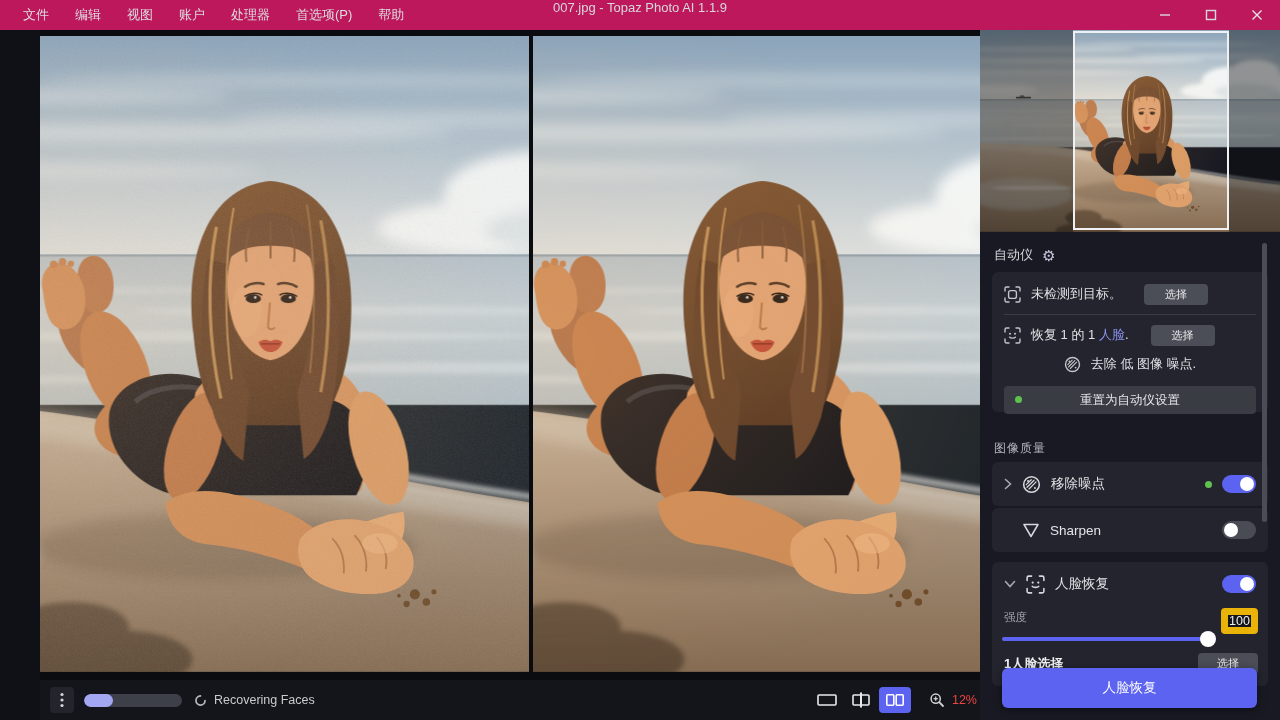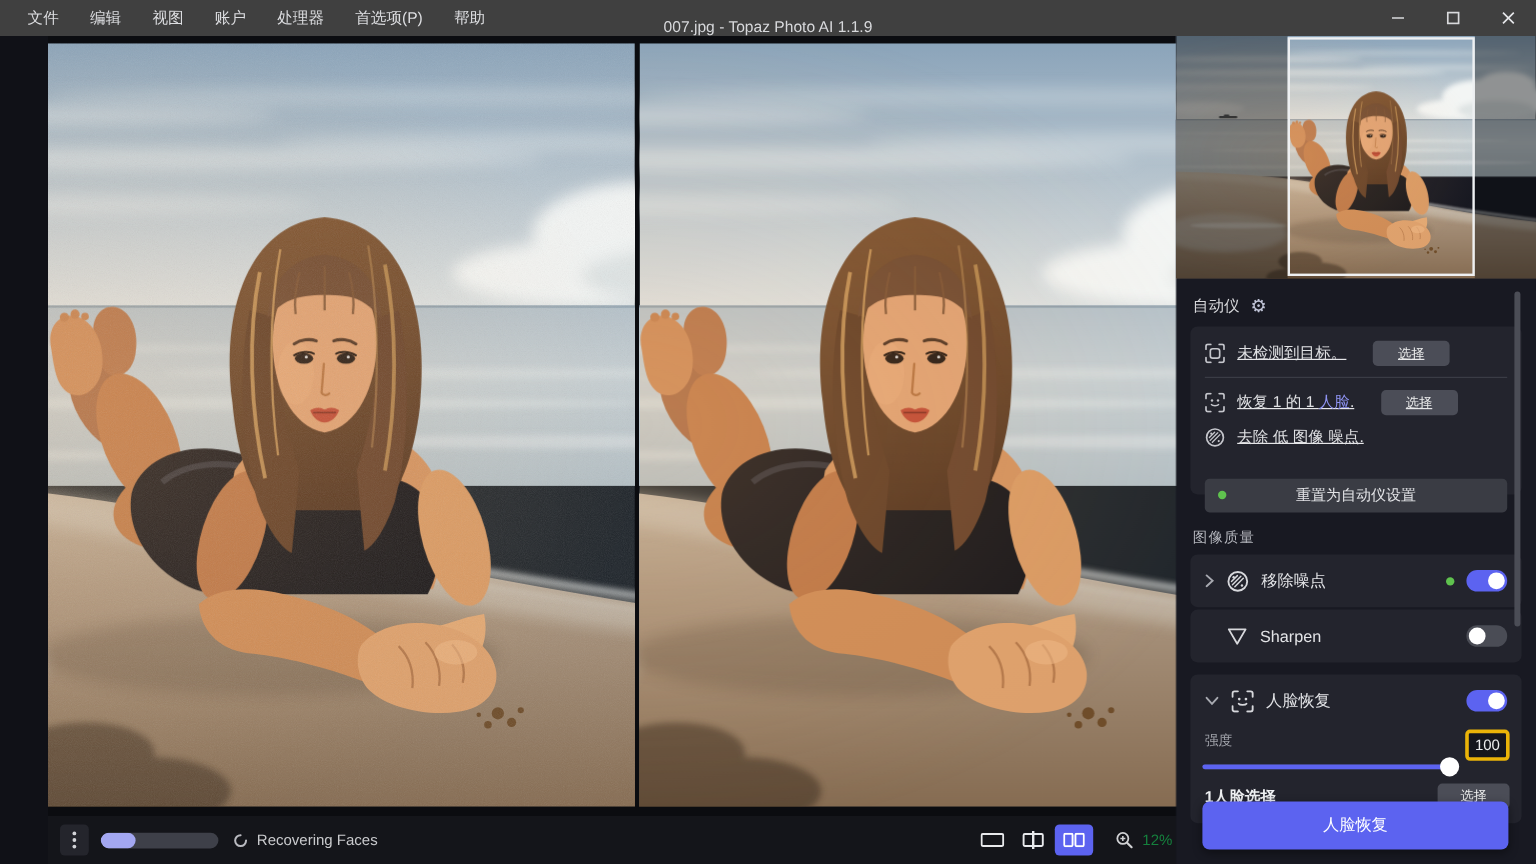--- a/index.html
+++ b/index.html
@@ -4,21 +4,21 @@
 <style>
   * { margin:0; padding:0; box-sizing:border-box; }
   html,body { background:#000; }
   #app {
     position:relative; width:1280px; height:720px; overflow:hidden;
     background:#101117; font-family:"Liberation Sans", sans-serif;
     color:#e6e7e9; -webkit-font-smoothing:antialiased;
   }
   
   .titlebar { position:absolute; top:0; left:0; width:1280px; height:30px;
-    background:#404040; display:flex; align-items:flex-end; z-index:30; }
+    background:#be185d; display:flex; align-items:flex-start; z-index:30; }
   .menus { display:flex; align-items:center; padding-left:10px; z-index:2; }
   .menu-item { padding:0 13px; font-size:13px; color:#dcdde0; line-height:30px; cursor:default; }
   .win-title { position:absolute; left:0; right:0; text-align:center; font-size:13px;
     color:#d7d8db; pointer-events:none; }
   .win-controls { position:absolute; right:0; top:0; height:30px; display:flex; z-index:2; }
   .win-btn { width:46px; height:30px; display:flex; align-items:center; justify-content:center; }
   
   .canvas { position:absolute; top:30px; left:0; width:980px; height:690px; background:#0b0c10;margin-left:40px; }
   .pane { position:absolute; top:6px; height:636px; overflow:hidden; background:#20262c; }
   .pane svg { width:100%; height:100%; display:block; }
@@ -31,61 +31,61 @@
     display:flex; align-items:center; justify-content:center; margin-right:10px; }
   .progress-track { width:98px; height:13px; background:#3e4049; border-radius:7px; overflow:hidden; }
   .progress-fill { height:100%; background:#a3a7f1; border-radius:7px; }
   .spinner { margin-left:12px; }
   .status-text { margin-left:7px; font-size:12.5px; color:#c9cacd; }
   .bb-spacer { flex:1; }
   .view-group { display:flex; gap:2px; margin-right:18px; }
   .view-btn { width:32px; height:26px; border-radius:4px; display:flex; align-items:center; justify-content:center; }
   .view-btn.active { background:#5c63f0; }
   .zoom-group { display:flex; align-items:center; gap:7px; margin-right:10px; }
-  .zoom-text { font-size:12.5px; color:#15803d; }
+  .zoom-text { font-size:12.5px; color:#ef4444; }
   .tri-up { width:0; height:0; border-left:5px solid transparent; border-right:5px solid transparent;
     border-bottom:6px solid #8f9097; margin-left:6px; }
   
   .panel { position:absolute; top:30px; right:0; width:300px; height:704px;
     background:#181922; overflow:hidden; }
   .navigator { position:absolute; top:0; left:0; width:300px; height:202px; overflow:hidden; }
   .navigator svg { width:100%; height:100%; display:block; }
   .nav-dim { position:absolute; top:0; height:202px; background:rgba(8,9,12,.42); }
   .nav-frame { position:absolute; left:93px; top:1px; width:156px; height:199px;
     border:2px solid #eef0f2; }
   .ap-title-row { position:absolute; top:216px; left:14px; display:flex; align-items:center; gap:9px; }
   .ap-title { font-size:13px; color:#d6d7da; }
   .gear { font-size:15px; color:#c3c7da; line-height:1; cursor:default; }
   .ap-card { position:absolute; top:242px; left:12px; width:276px; height:140px;
     background:#23242d; border-radius:6px; padding:11px 12px; }
-  .ap-row { display:flex; align-items:center; gap:10px; min-height:22px;text-decoration:underline; }
+  .ap-row { display:flex; align-items:center; gap:10px; min-height:22px; }
   .ap-text { font-size:13px; color:#dfe0e3; white-space:nowrap; }
   .ap-accent { color:#8e93f2; }
   .select-btn { width:64px; height:21px; background:#4b4d57; border-radius:4px; border:none;
     color:#eceded; font-size:11px; font-family:inherit; margin-left:12px; flex:none; }
   .ap-divider { height:1px; background:#3a3c45; margin:9px 0 9px 0; }
-  .reset-btn { position:relative; margin-top:24px; height:28px; background:#3a3c44; border:none;
+  .reset-btn { position:relative; margin-top:11px; height:28px; background:#3a3c44; border:none;
     border-radius:4px; width:100%; color:#e3e4e7; font-size:12.5px; font-family:inherit; }
   .reset-dot { position:absolute; left:11px; top:10px; width:7px; height:7px; border-radius:50%;
     background:#5fc24e; }
   .section-label { position:absolute; top:410px; left:14px; font-size:12px; color:#b4b6bd;
     letter-spacing:1px; }
   .card { position:absolute; left:12px; width:276px; background:#23242d; border-radius:6px; }
   .card-header { display:flex; align-items:center; height:44px; padding:0 12px; gap:10px; }
   .card-label { font-size:13.5px; color:#e3e4e7; }
   .right-ctl { margin-left:auto; display:flex; align-items:center; gap:10px; }
   .dot { width:7px; height:7px; border-radius:50%; background:#5fc24e; }
   .toggle { width:34px; height:18px; border-radius:9px; position:relative; flex:none; }
   .toggle.on { background:#5c63f0; } .toggle.off { background:#4a4c55; }
   .toggle::after { content:""; position:absolute; top:2px; width:14px; height:14px;
     border-radius:50%; background:#fff; }
   .toggle.on::after { right:2px; } .toggle.off::after { left:2px; }
   .strength-label { position:absolute; left:12px; top:48px; font-size:11.5px; color:#a2a4ab; }
   .strength-box { position:absolute; right:10px; top:46px; width:37px; height:26px;
-    background:#15161c; border:3px solid #eab308; border-radius:4px; color:#eceded;
+    background:#15161c; border:7px solid #eab308; border-radius:4px; color:#eceded;
     font-size:12.5px; display:flex; align-items:center; justify-content:center; }
   .slider { position:absolute; left:10px; top:69px; width:212px; height:16px; }
   .slider-track { position:absolute; top:6px; left:0; width:100%; height:4px;
     background:#3c3e47; border-radius:2px; }
   .slider-fill { position:absolute; top:6px; left:0; height:4px; background:#5c63f0;
     border-radius:2px; }
   .slider-fill::after { content:""; position:absolute; right:-8px; top:-6px; width:16px;
     height:16px; background:#fff; border-radius:50%; }
   .faces-row { position:absolute; left:12px; right:10px; top:91px; display:flex;
     align-items:center; }
@@ -673,21 +673,21 @@
             <path d="M16,12 V14.5 A1.5,1.5 0 0 1 14.5,16 H12"></path>
               <path d="M5,16 H2.5 A1.5,1.5 0 0 1 1,14.5 V12"></path>
             <path d="M5.6,10.2 C6.4,11.4 10.6,11.4 11.4,10.2"></path>
             </g>
           <circle cx="6" cy="6.8" r="1" fill="#c4c5cb"></circle>
             <circle cx="11" cy="6.8" r="1" fill="#c4c5cb"></circle>
           </svg>
         <span class="ap-text"><span>恢复 1 的 1 </span><span class="ap-accent">人脸</span><span>.</span></span>
         <button class="select-btn">选择</button>
       </div>
-      <div class="ap-row" style="margin-top:7px;">
+      <div class="ap-row" style="margin-top:7px;justify-content:center;">
         <svg class="icon" width="17" height="17" viewBox="0 0 17 17">
           <circle cx="8.5" cy="8.5" r="7" fill="none" stroke="#c4c5cb" stroke-width="1.4"></circle>
           <g stroke="#c4c5cb" stroke-width="1.1" stroke-linecap="round">
             <line x1="4.5" y1="11" x2="10.8" y2="4.7"></line>
               <line x1="6.3" y1="12.5" x2="12.6" y2="6.2"></line>
               <line x1="3.8" y1="8.6" x2="8.2" y2="4.2"></line>
             </g>
           <circle cx="5.4" cy="5.4" r="0.9" fill="#c4c5cb"></circle>
             <circle cx="11.6" cy="11.6" r="0.9" fill="#c4c5cb"></circle>
           </svg>

